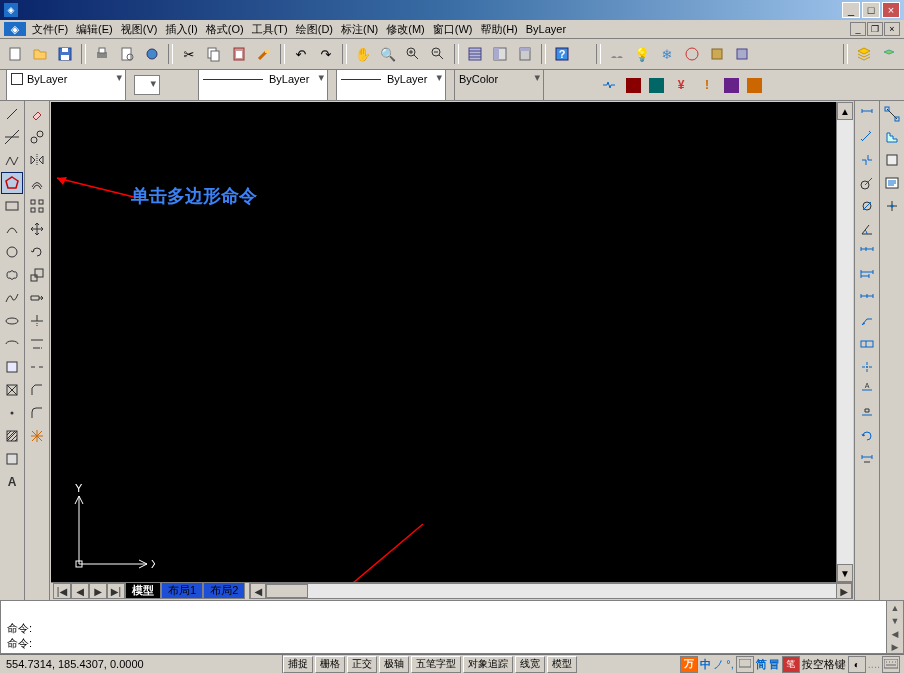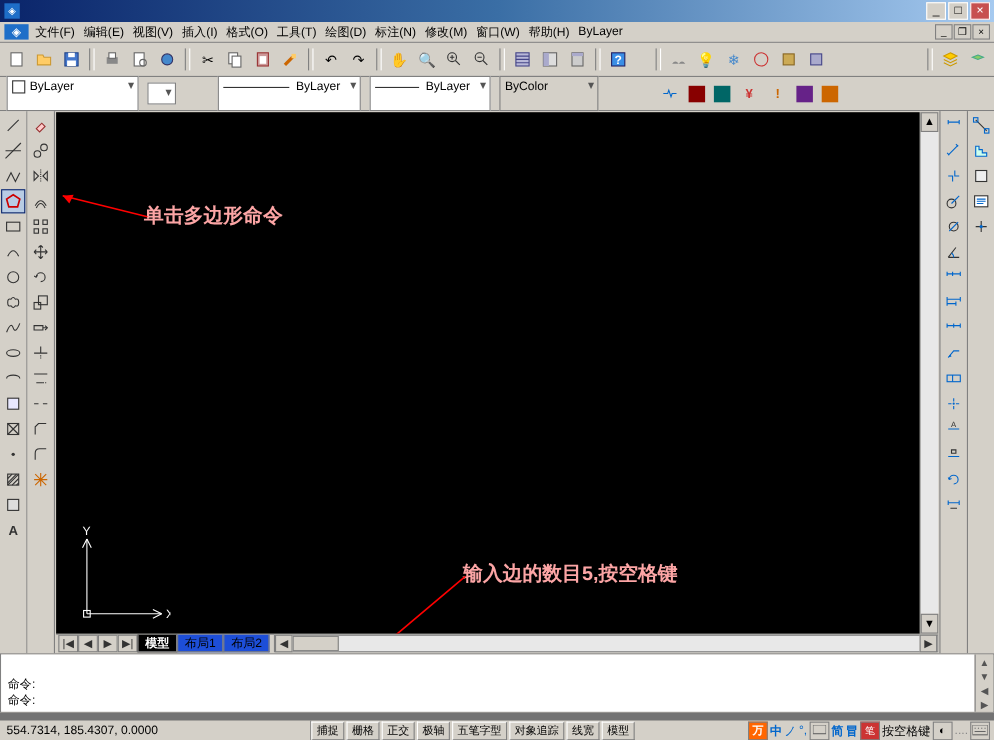--- a/index.html
+++ b/index.html
@@ -19,34 +19,34 @@
 .combo.linewt{min-width:110px}
 .combo.bylayer::before{content:"";width:10px;height:10px;border:1px solid #333;background:#fff;margin-right:4px;display:inline-block}
 .mainrow{flex:1;display:flex;min-height:0}
 .vtoolbar{width:22px;background:#d4d0c8;display:flex;flex-direction:column;padding:2px 1px;gap:1px;border-right:1px solid #808080}
 .vtoolbar.right{border-right:none;border-left:1px solid #808080}
 .vbtn{width:20px;height:20px;border:1px solid transparent;display:flex;align-items:center;justify-content:center;font-size:12px;color:#333}
 .vbtn.active{border:1px solid #0a246a;background:#b8cce4}
 .canvaswrap{flex:1;display:flex;flex-direction:column;min-width:0;background:#d4d0c8;padding:1px}
 .canvas{flex:1;background:#000;position:relative;overflow:hidden}
 .ucs{position:absolute;left:16px;bottom:16px;color:#fff;font-size:11px}
-.annot{position:absolute;color:#fca5a5;font-weight:bold;font-size:18px;pointer-events:none}
+.annot{position:absolute;color:#3b82f6;font-weight:bold;font-size:18px;pointer-events:none}
 .scrollbarH{height:16px;background:#d4d0c8;border-top:1px solid #808080;display:flex;align-items:center;padding-left:2px}
 .scrollbarH .arrow{width:16px;height:14px;background:#d4d0c8;border:1px solid #808080;display:flex;align-items:center;justify-content:center;font-size:10px;color:#333}
 .scrollbarH .tabs{display:flex;gap:0;height:16px;align-items:center}
 .tab{height:15px;padding:0 6px;background:#1d4ed8;border:1px solid #808080;border-top:none;font-size:11px;display:flex;align-items:center}
 .tab.active{background:#000;color:#fff;font-weight:bold}
 .scrollbarH .track{flex:1;margin-left:4px;height:14px;background:#e8e8e8;border:1px solid #808080;display:flex;align-items:center}
 .scrollbarH .thumb{width:40px;height:12px;background:#d4d0c8;border:1px solid #808080}
 .cmdarea{height:52px;background:#d4d0c8;border:1px solid #808080;display:flex}
 .cmdscroll{width:16px;background:#d4d0c8;border-left:1px solid #808080;display:flex;flex-direction:column}
 .cmdscroll div{flex:1;display:flex;align-items:center;justify-content:center;font-size:9px;color:#555}
 .cmdtext{flex:1;background:#fff;padding:2px 6px;font-size:11px;font-family:SimSun,sans-serif;color:#000;display:flex;flex-direction:column;justify-content:flex-end}
 .cmdtext div{line-height:15px;white-space:pre}
-.statusbar{height:18px;background:#d4d0c8;display:flex;align-items:center;font-size:11px;padding:0;border-top:7px solid #737373}
+.statusbar{height:18px;background:#d4d0c8;display:flex;align-items:center;font-size:11px;padding:0;border-top:1px solid #737373}
 .statusbar .coords{width:270px;padding:0 6px;border-right:1px solid #808080;height:100%;display:flex;align-items:center}
 .statusbar .modebtn{padding:0 4px;border:1px solid #808080;border-top-color:#fff;border-left-color:#fff;height:15px;display:flex;align-items:center;margin-right:2px;font-size:10px}
 .imebar{position:absolute;right:4px;bottom:1px;height:16px;display:flex;align-items:center;gap:2px;font-size:11px}
 .imebar .sq{width:16px;height:15px;border:1px solid #808080;background:#d4d0c8;display:flex;align-items:center;justify-content:center;font-size:10px}
 .imebar .ff{background:#ff6600;color:#fff;font-weight:bold}
 svg{display:block}
 .smallicon{font-size:12px;width:18px;height:18px;display:flex;align-items:center;justify-content:center}
 
 
 .cside{width:16px;background:#d4d0c8;border-left:1px solid #808080;display:flex;flex-direction:column}
@@ -450,21 +450,20 @@
             <text x="10" y="8" fill="#fff" font-size="11">Y</text>
             <text x="86" y="84" fill="#fff" font-size="11">X</text>
           </svg>
 
           <div class="annot" style="left:80px;top:82px">单击多边形命令</div>
           <svg style="position:absolute;left:-2px;top:65px;pointer-events:none" width="100" height="50">
             <path d="M85 30 L8 11" stroke="#f00" stroke-width="1.5"></path>
             <path d="M8 11 L18 10 L14 18 Z" fill="#f00"></path>
           </svg>
 
-          <div class="annot" style="left:370px;top:407px">输入边的数目5,按空格键</div>
           <svg style="position:absolute;left:224px;top:418px;pointer-events:none" width="160" height="130">
             <path d="M148 4 L8 122" stroke="#f00" stroke-width="1.5"></path>
             <path d="M8 122 L20 118 L14 110 Z" fill="#f00"></path>
           </svg>
         </div>
         <div class="cside">
           <div class="arrow">▲</div>
           <div class="strack"></div>
           <div class="arrow">▼</div>
         </div>

